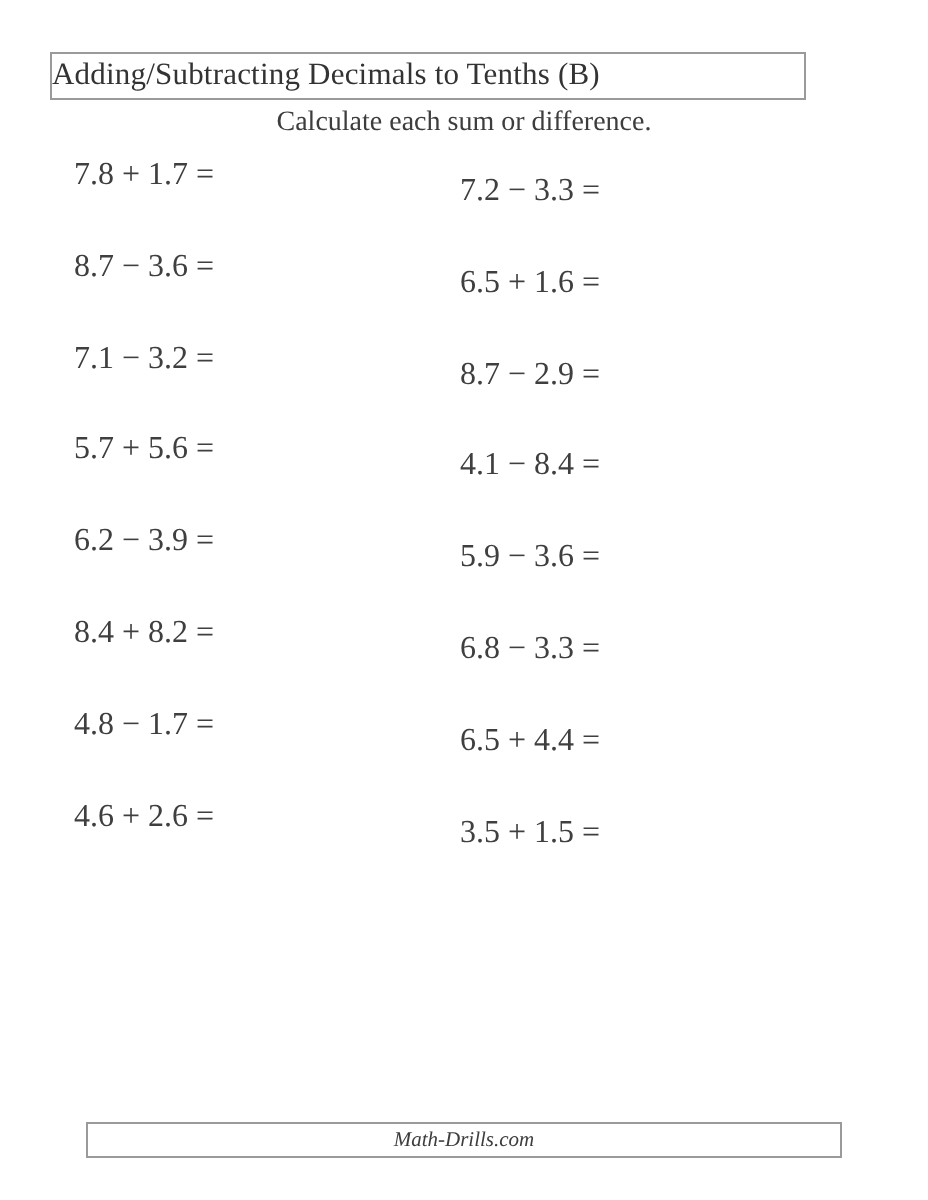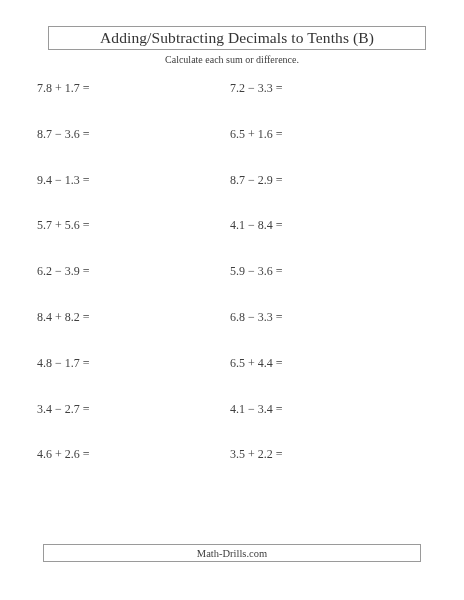--- a/index.html
+++ b/index.html
@@ -17,84 +17,84 @@
   }
 
   .page {
     position: absolute;
     inset: 0;
   }
 
   
   .title-box {
     position: absolute;
-    left: 48px;
+    left: 25px;
     top: 26px;
     width: 378px;
     height: 24px;
     border: 1px solid #9a9a9a;
     box-sizing: border-box;
     display: flex;
     align-items: center;
-    justify-content: center;
     background: #ffffff;
   }
   .title-text {
     font-size: 15.5px;
     letter-spacing: 0.1px;
     color: #333333;
     white-space: nowrap;
   }
 
   
   .subtitle {
     position: absolute;
     left: 0;
     top: 54px;
     width: 464px;
     text-align: center;
-    font-size: 10px;
+    font-size: 14px;
     color: #3d3d3d;
   }
 
   
   .problems {
     position: absolute;
     left: 0;
     top: 81px;
     width: 464px;
   }
   .prow {
     position: relative;
     height: 45.8px;
   }
   .cell {
     position: absolute;
     top: 0;
-    font-size: 12px;
+    font-size: 16px;
     color: #3f3f3f;
     white-space: nowrap;
     line-height: 14px;
   }
   .cell.col-left  { left: 37px; }
-  .cell.col-right { left: 230px; }
+  .cell.col-right { left: 230px; margin-top: 8px; }
 
   
   .footer-box {
     position: absolute;
     left: 43px;
-    top: 544px;
+    top: 561px;
     width: 378px;
     height: 18px;
     border: 1px solid #9a9a9a;
     box-sizing: border-box;
     display: flex;
     align-items: center;
     justify-content: center;
     background: #ffffff;
+    font-style: italic;
   }
   .footer-text {
     font-size: 10.5px;
     color: #3d3d3d;
     white-space: nowrap;
   }
 </style>
 </head>
 <body>
 
@@ -109,46 +109,42 @@
   <div class="problems">
       <div class="prow">
         <span class="cell col-left">7.8 + 1.7 =</span>
         <span class="cell col-right">7.2 − 3.3 =</span>
       </div>
       <div class="prow">
         <span class="cell col-left">8.7 − 3.6 =</span>
         <span class="cell col-right">6.5 + 1.6 =</span>
       </div>
       <div class="prow">
-        <span class="cell col-left">9.4 − 1.3 =</span>
+        <span class="cell col-left">7.1 − 3.2 =</span>
         <span class="cell col-right">8.7 − 2.9 =</span>
       </div>
       <div class="prow">
         <span class="cell col-left">5.7 + 5.6 =</span>
         <span class="cell col-right">4.1 − 8.4 =</span>
       </div>
       <div class="prow">
         <span class="cell col-left">6.2 − 3.9 =</span>
         <span class="cell col-right">5.9 − 3.6 =</span>
       </div>
       <div class="prow">
         <span class="cell col-left">8.4 + 8.2 =</span>
         <span class="cell col-right">6.8 − 3.3 =</span>
       </div>
       <div class="prow">
         <span class="cell col-left">4.8 − 1.7 =</span>
         <span class="cell col-right">6.5 + 4.4 =</span>
       </div>
       <div class="prow">
-        <span class="cell col-left">3.4 − 2.7 =</span>
-        <span class="cell col-right">4.1 − 3.4 =</span>
-      </div>
-      <div class="prow">
         <span class="cell col-left">4.6 + 2.6 =</span>
-        <span class="cell col-right">3.5 + 2.2 =</span>
+        <span class="cell col-right">3.5 + 1.5 =</span>
       </div>
     </div>
 
   <div class="footer-box">
     <span class="footer-text">Math-Drills.com</span>
   </div>
 
 </div>
 
 </body></html>

